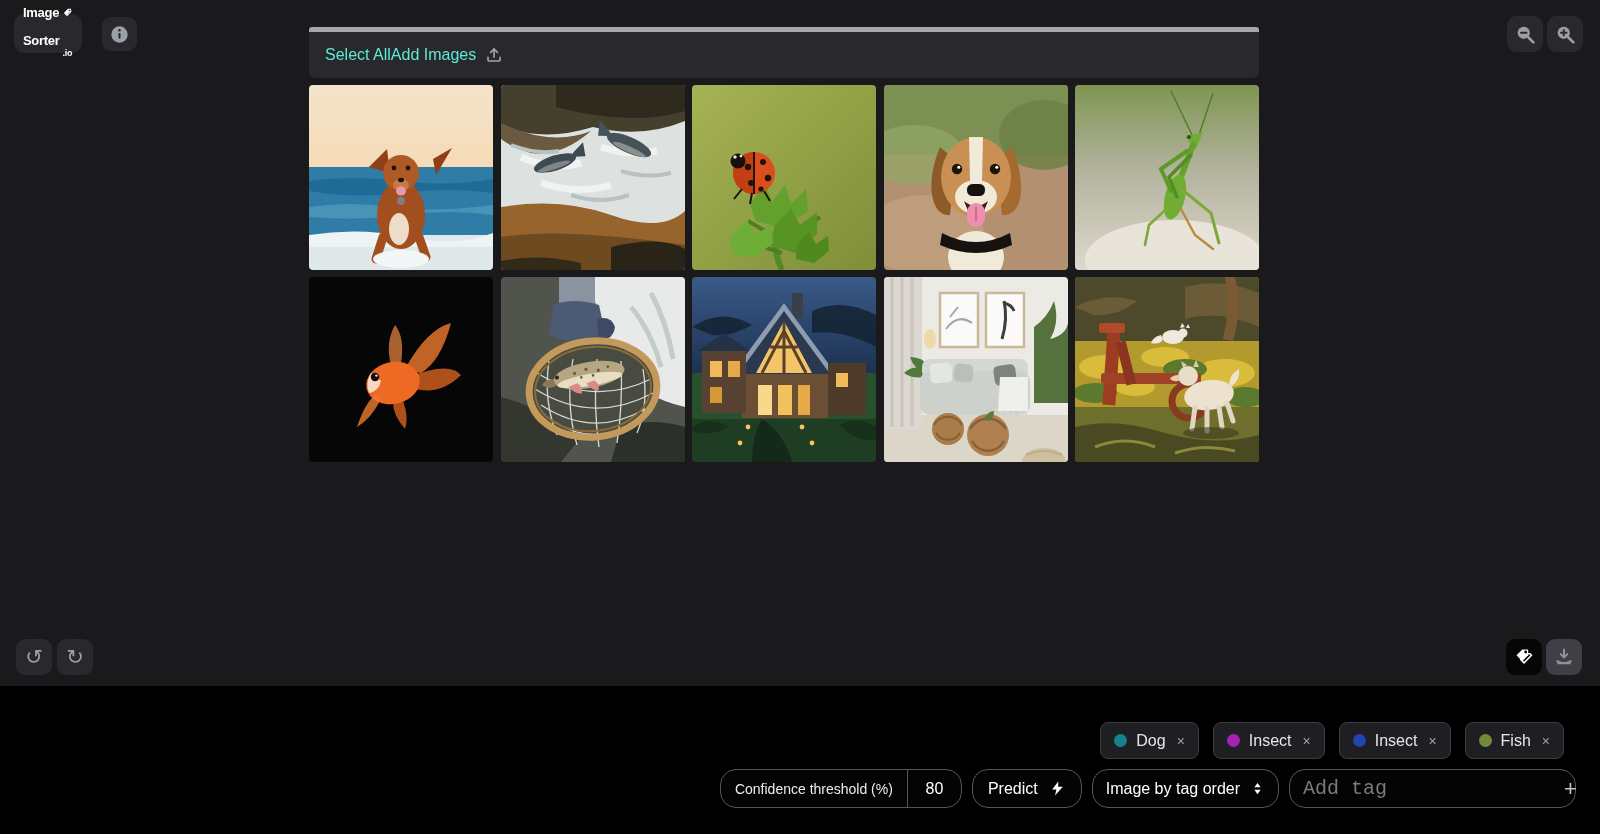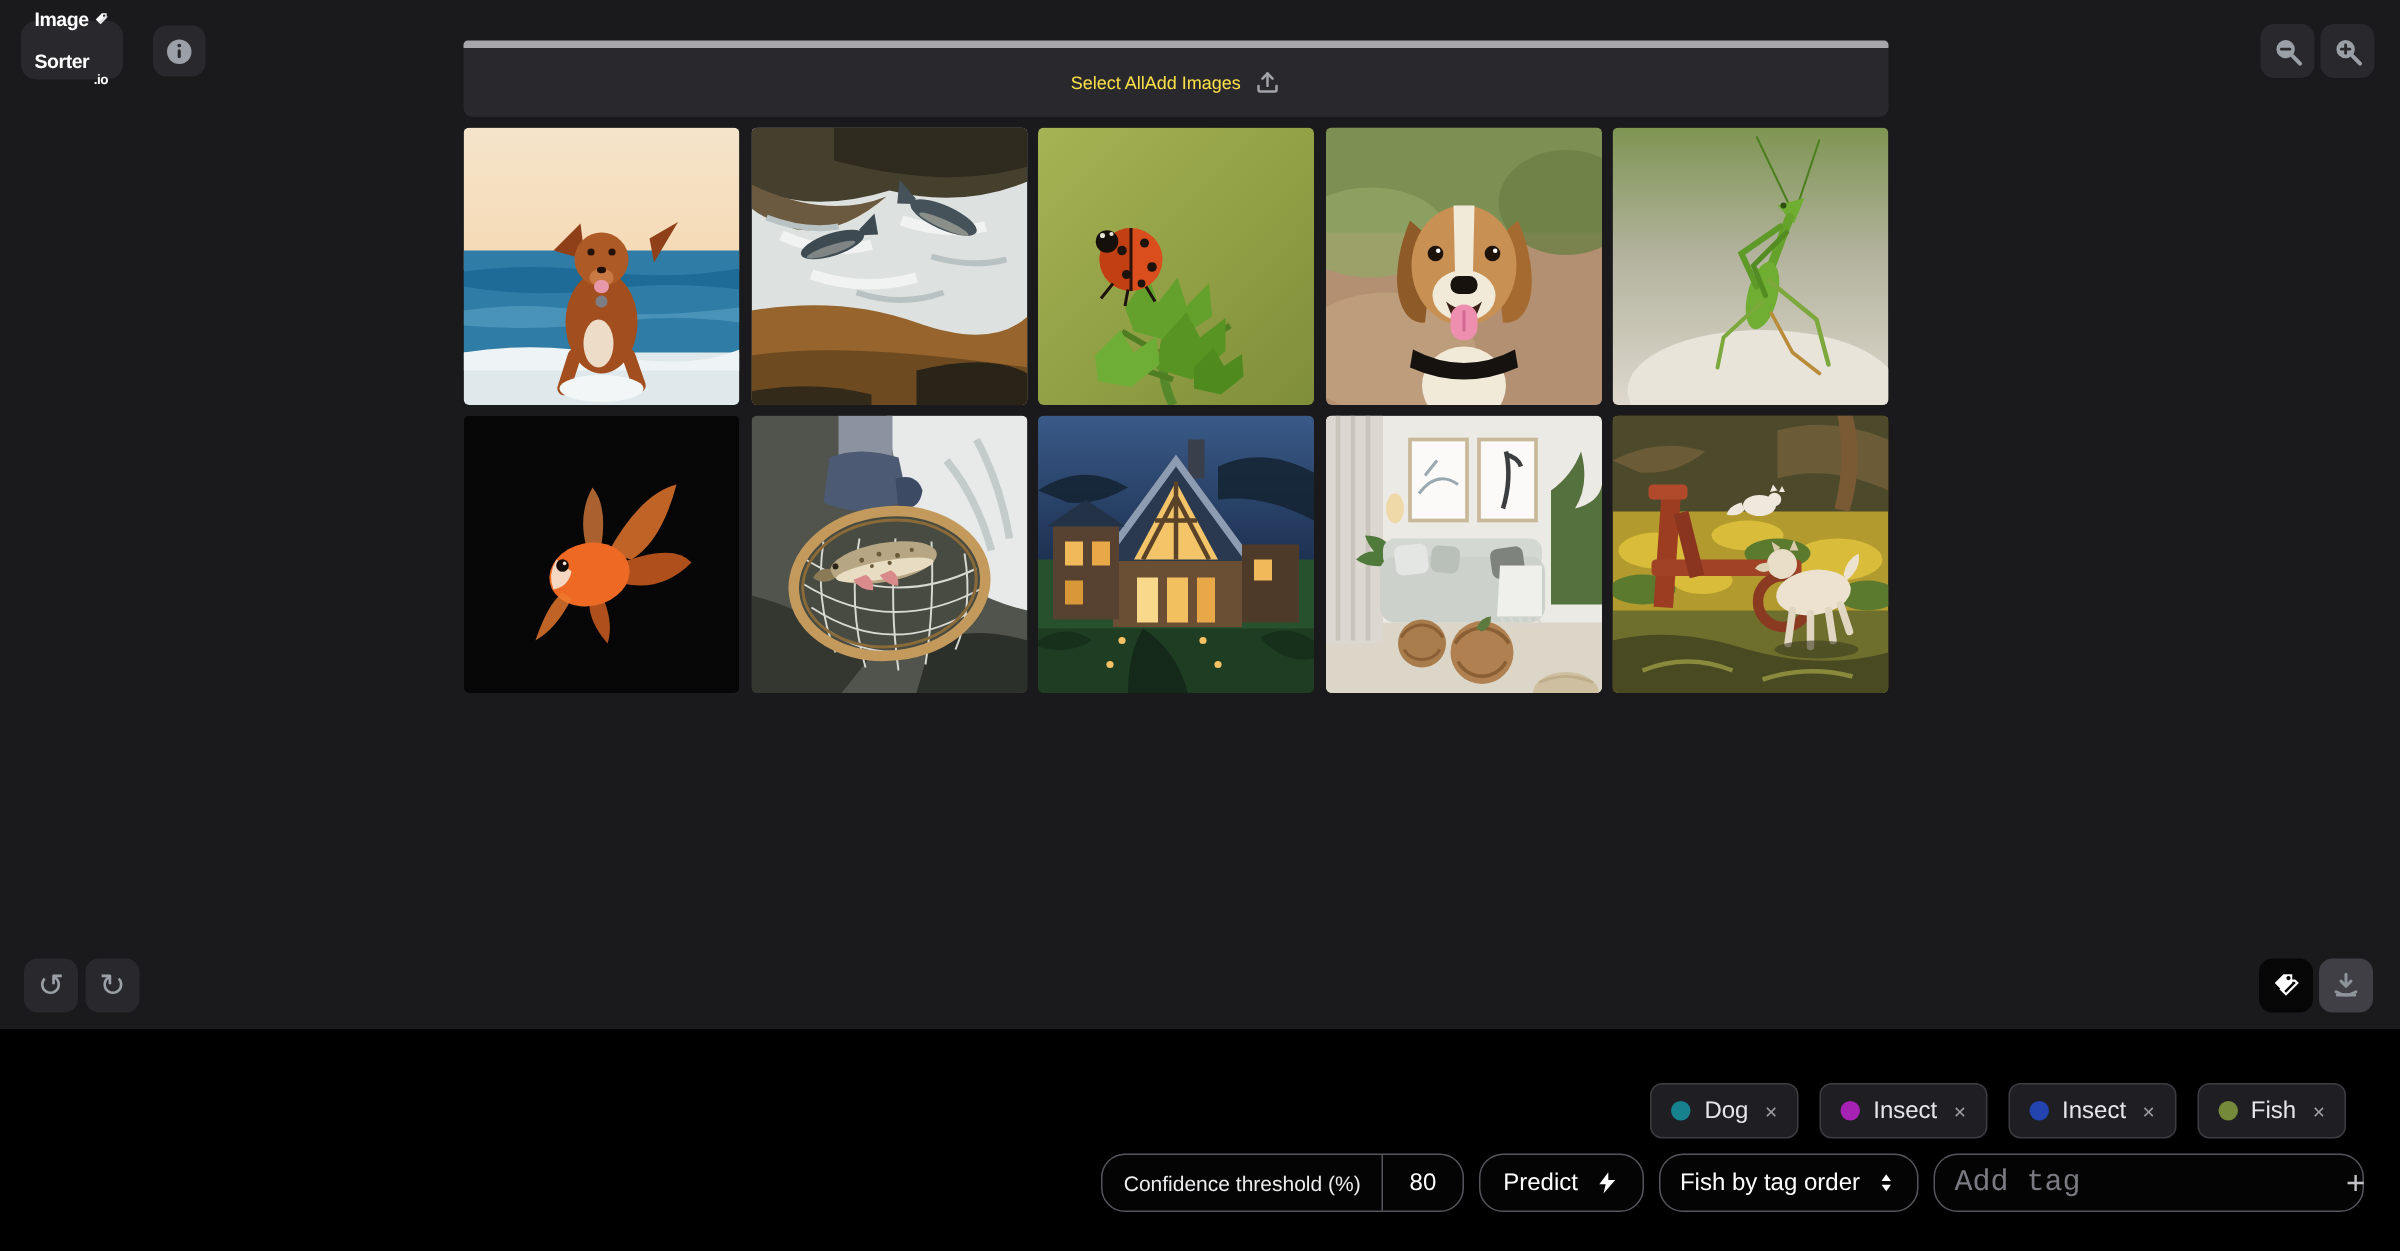--- a/index.html
+++ b/index.html
@@ -28,22 +28,22 @@
   .logo-line { display:flex; align-items:center; gap:3px; color:#fff;
     font-weight:bold; font-size:13px; line-height:13px; letter-spacing:-0.3px; }
   .logo-io { font-size:9px; font-weight:bold; align-self:flex-end; padding-bottom:1px;margin-top:28px; }
   .info-btn { left:102px; top:17px; width:35px; height:34px; }
 
   
   .toolbar { position:absolute; left:309px; top:27px; width:950px; }
   .toolbar-scroll { height:5px; background:#a6a6ab; border-radius:3px 3px 0 0; }
   .toolbar-row {
     height:46px; background:#29292d; border-radius:0 0 6px 6px;
-    display:flex; align-items:center; justify-content:center;
-    padding:0 16px; color:#fde047; font-size:12px;
+    display:flex; align-items:center; justify-content:flex-start;
+    padding:0 16px; color:#5eead4; font-size:16px;
   }
   .tb-btn { display:flex; align-items:center; gap:9px; cursor:pointer; }
 
   
   .grid {
     position:absolute; left:309px; top:85px;
     display:grid; grid-template-columns:repeat(5,184px); grid-auto-rows:185px;
     gap:7px 7.5px;
   }
   .tile { border-radius:4px; overflow:hidden; cursor:pointer; background:#222; }
@@ -512,21 +512,21 @@
     </div>
 
     <div class="ctl predict">
       <span>Predict</span>
       <svg width="17" height="17" viewBox="0 0 24 24">
         <path d="M13 2 L4.5 13.5 h6 L8.5 22 L19.5 9.5 h-6.5 Z" fill="#fff"></path>
       </svg>
     </div>
 
     <div class="ctl sort">
-      <span>Fish by tag order</span>
+      <span>Image by tag order</span>
       <svg width="15" height="15" viewBox="0 0 24 24">
         <path d="M12 3 L17 10 H7 Z" fill="#fff"></path>
         <path d="M12 21 L7 14 H17 Z" fill="#fff"></path>
       </svg>
     </div>
 
     <div class="ctl addtag">
       <input placeholder="Add tag" style="">
       <span class="plus">+</span>
     </div>

